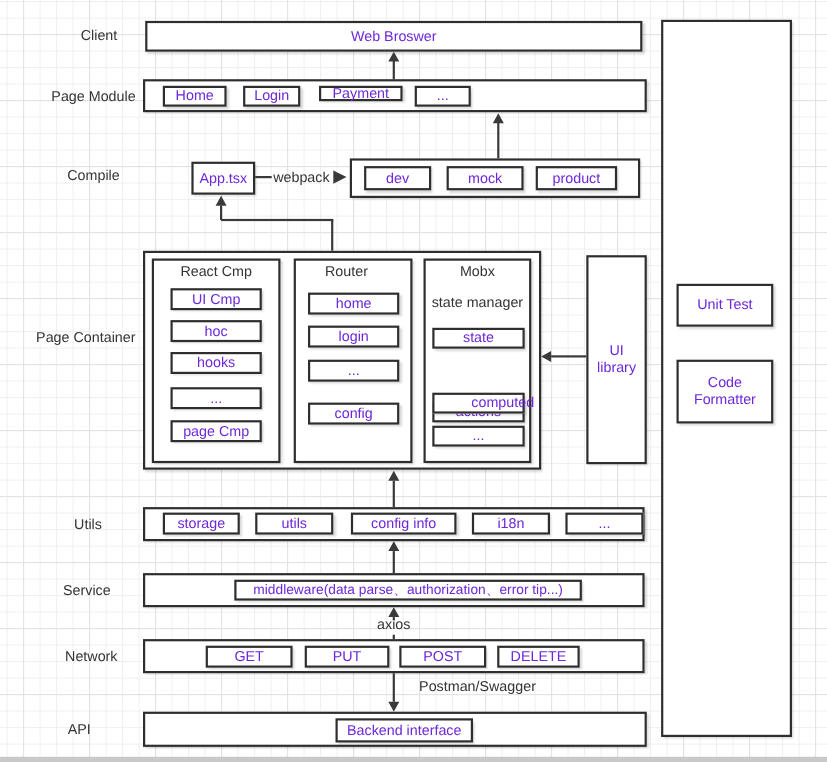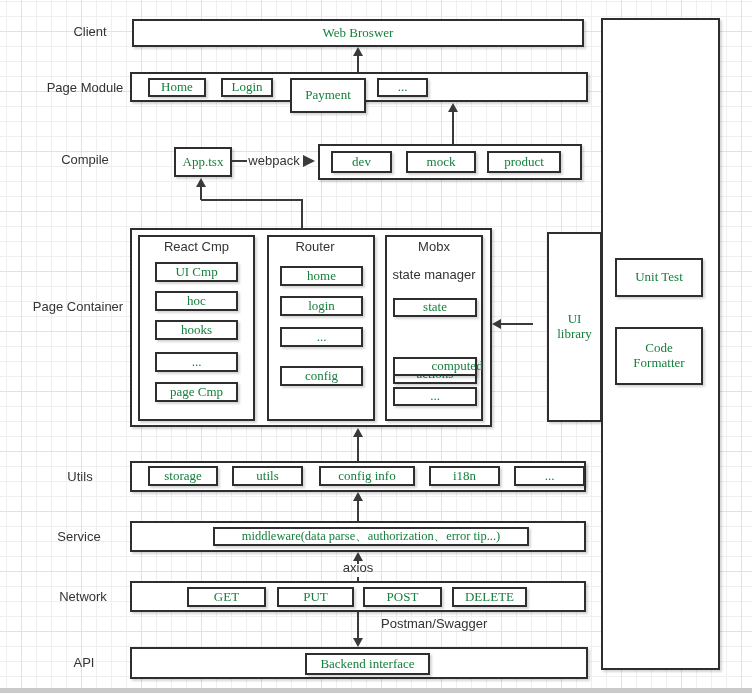--- a/index.html
+++ b/index.html
@@ -12,21 +12,21 @@
       linear-gradient(90deg, #e2e2e2 1px, transparent 1px),
       linear-gradient(#efefef 1px, transparent 1px),
       linear-gradient(90deg, #efefef 1px, transparent 1px);
     background-size:60px 60px,60px 60px,15px 15px,15px 15px;
     background-position:21px 31px,21px 31px,6px 1px,6px 1px;
   }
   .shape{
     position:absolute;background:#fff;border:2px solid #2e2e2e;box-sizing:border-box;
     box-shadow:2px 2px 2px rgba(0,0,0,0.16);
     display:flex;align-items:center;justify-content:center;
-    font-size:13px;color:#15803d;text-align:center;line-height:1.15;font-family:Liberation Serif, serif;
+    font-size:13px;color:#6d28d9;text-align:center;line-height:1.15;
   }
   .lbl{
     position:absolute;font-size:13px;color:#333;box-sizing:border-box;
     display:flex;align-items:center;justify-content:center;text-align:center;line-height:1.1;
     white-space:nowrap;
   }
   .lbl.left{justify-content:flex-start;}
   .line{position:absolute;background:#3a3a3a;}
   .ah{position:absolute;width:0;height:0;}
   .ah-up{border-left:5px solid transparent;border-right:5px solid transparent;border-bottom:9px solid #3a3a3a;}
@@ -42,28 +42,28 @@
 
 <div id="canvas">
 
   <div class="lbl" style="left:60px;top:25px;width:60px;height:14px;">Client</div>
   <div class="lbl" style="left:35px;top:81px;width:100px;height:14px;">Page Module</div>
   <div class="lbl" style="left:50px;top:153px;width:70px;height:14px;">Compile</div>
   <div class="lbl" style="left:23px;top:300px;width:110px;height:14px;">Page Container</div>
   <div class="lbl" style="left:50px;top:470px;width:60px;height:14px;">Utils</div>
   <div class="lbl" style="left:49px;top:530px;width:60px;height:14px;">Service</div>
   <div class="lbl" style="left:53px;top:590px;width:60px;height:14px;">Network</div>
-  <div class="lbl" style="left:54px;top:656px;width:60px;height:14px;">API</div>
+  <div class="lbl" style="left:42px;top:656px;width:60px;height:14px;">API</div>
 
   <div class="shape" style="left:132px;top:19px;width:452px;height:28px;">Web Broswer</div>
 
   <div class="shape" style="left:130px;top:72px;width:458px;height:30px;"></div>
   <div class="shape" style="left:148px;top:78px;width:58px;height:19px;">Home</div>
   <div class="shape" style="left:221px;top:78px;width:52px;height:19px;">Login</div>
-  <div class="shape" style="left:290px;top:78px;width:76px;height:35px;">Payment</div>
+  <div class="shape" style="left:290px;top:78px;width:76px;height:14px;">Payment</div>
   <div class="shape" style="left:377px;top:78px;width:51px;height:19px;">...</div>
 
   <div class="line" style="left:357px;top:55px;width:2px;height:17px;"></div>
   <div class="ah ah-up" style="left:353px;top:47px;"></div>
 
   <div class="shape" style="left:174px;top:147px;width:58px;height:30px;">App.tsx</div>
   <div class="line" style="left:232px;top:160px;width:15px;height:2px;"></div>
   <div class="lbl" style="left:247px;top:154px;width:54px;height:14px;">webpack</div>
   <div class="ah ah-right" style="left:303px;top:155px;"></div>
 
@@ -98,21 +98,21 @@
   <div class="shape" style="left:280px;top:366px;width:83px;height:20px;">config</div>
 
   <div class="shape" style="left:385px;top:235px;width:98px;height:186px;"></div>
   <div class="lbl" style="left:385px;top:240px;width:98px;height:15px;">Mobx</div>
   <div class="lbl" style="left:385px;top:268px;width:98px;height:15px;">state manager</div>
   <div class="shape" style="left:393px;top:298px;width:84px;height:19px;">state</div>
   <div class="shape" style="left:393px;top:328px;width:84px;height:19px;margin-top:37px;">actions</div>
   <div class="shape" style="left:393px;top:357px;width:84px;height:19px;padding-left:44px;">computed</div>
   <div class="shape" style="left:393px;top:387px;width:84px;height:19px;">...</div>
 
-  <div class="shape wrap" style="left:533px;top:232px;width:55px;height:190px;padding:0 16px;margin-left:14px;">UI library</div>
+  <div class="shape wrap" style="left:533px;top:232px;width:55px;height:190px;padding:0 16px;">UI library</div>
   <div class="line" style="left:501px;top:323px;width:32px;height:2px;"></div>
   <div class="ah ah-left" style="left:492px;top:319px;"></div>
 
   <div class="shape" style="left:601px;top:18px;width:119px;height:652px;"></div>
   <div class="shape" style="left:615px;top:258px;width:88px;height:39px;">Unit Test</div>
   <div class="shape wrap" style="left:615px;top:327px;width:88px;height:58px;padding:0 10px;">Code Formatter</div>
 
   <div class="line" style="left:357px;top:437px;width:2px;height:24px;"></div>
   <div class="ah ah-up" style="left:353px;top:428px;"></div>
 

